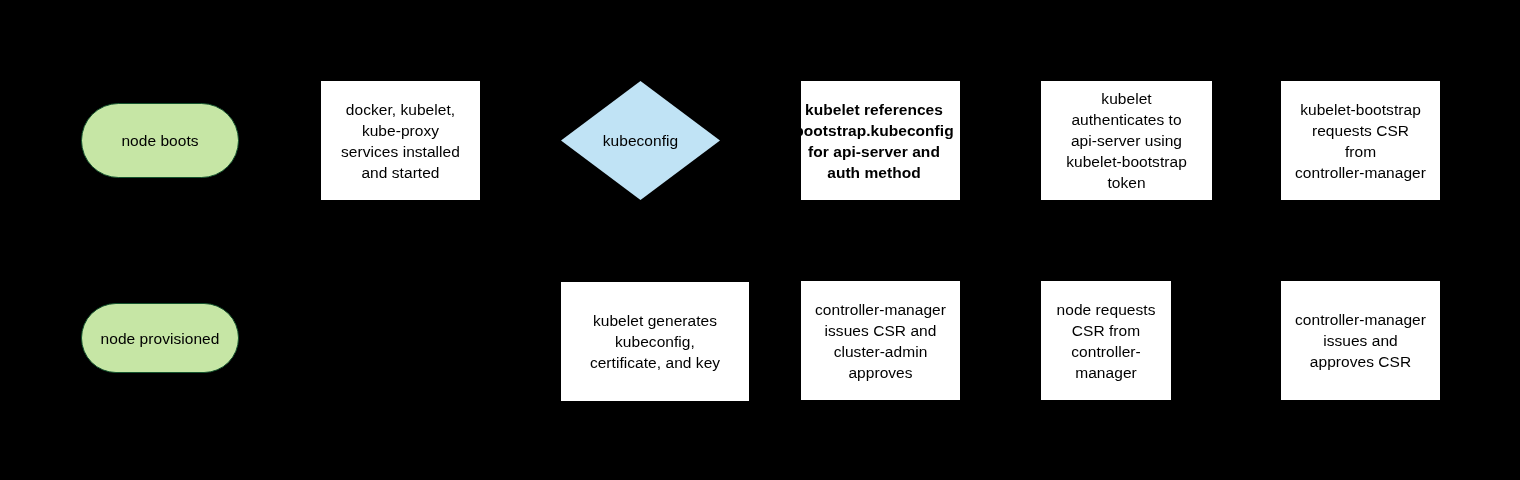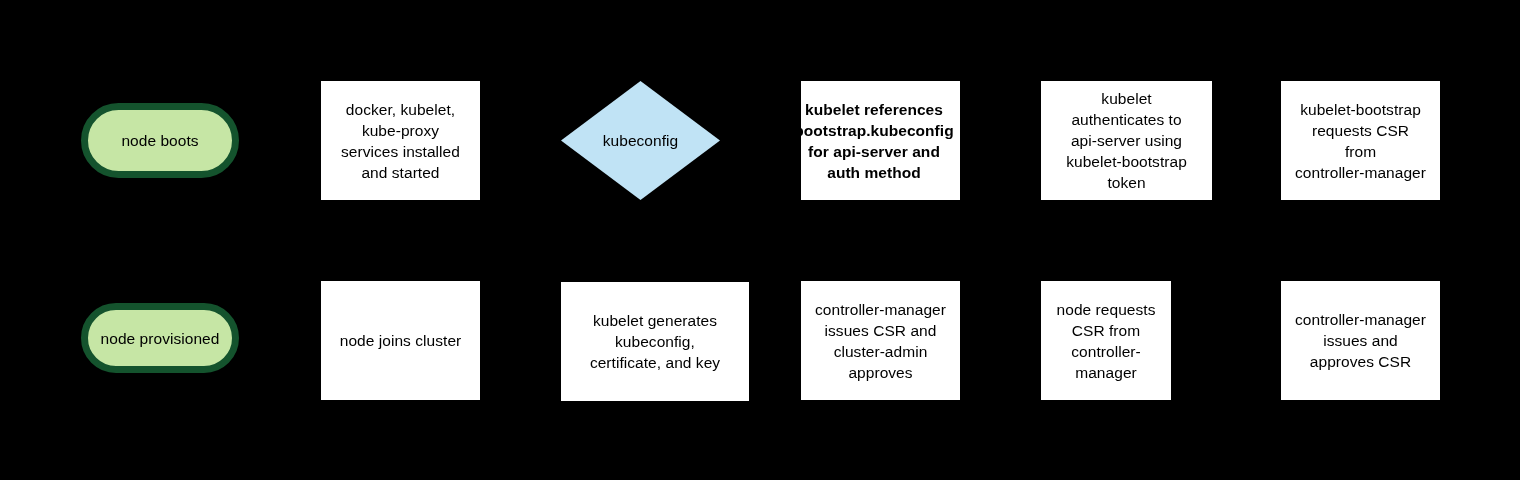--- a/index.html
+++ b/index.html
@@ -32,21 +32,21 @@
     white-space: pre-line;
   }
   
   .shape-rect {
     background: #ffffff;
     border: 1px solid #ffffff;
   }
   
   .shape-pill {
     background: #c6e6a5;
-    border: 7px solid #14532d;
+    border: 1px solid #14532d;
     border-radius: 38px;
   }
   
   .shape-diamond {
     background: transparent;
     border: none;
   }
   .diamond-fill {
     position: absolute;
     left: 0;
@@ -107,23 +107,20 @@
     <span class="label">kubelet-bootstrap
 requests CSR
 from
 controller-manager</span>
   </div>
 
   <div class="node shape-pill" style="left:81px; top:303px; width:158px; height:70px;">
     <span class="label">node provisioned</span>
   </div>
 
-  <div class="node shape-rect" style="left:321px; top:281px; width:159px; height:119px;">
-    <span class="label">node joins cluster</span>
-  </div>
 
   <div class="node shape-rect" style="left:561px; top:282px; width:188px; height:119px;">
     <span class="label">kubelet generates
 kubeconfig,
 certificate, and key</span>
   </div>
 
   <div class="node shape-rect" style="left:801px; top:281px; width:159px; height:119px;">
     <span class="label">controller-manager
 issues CSR and

